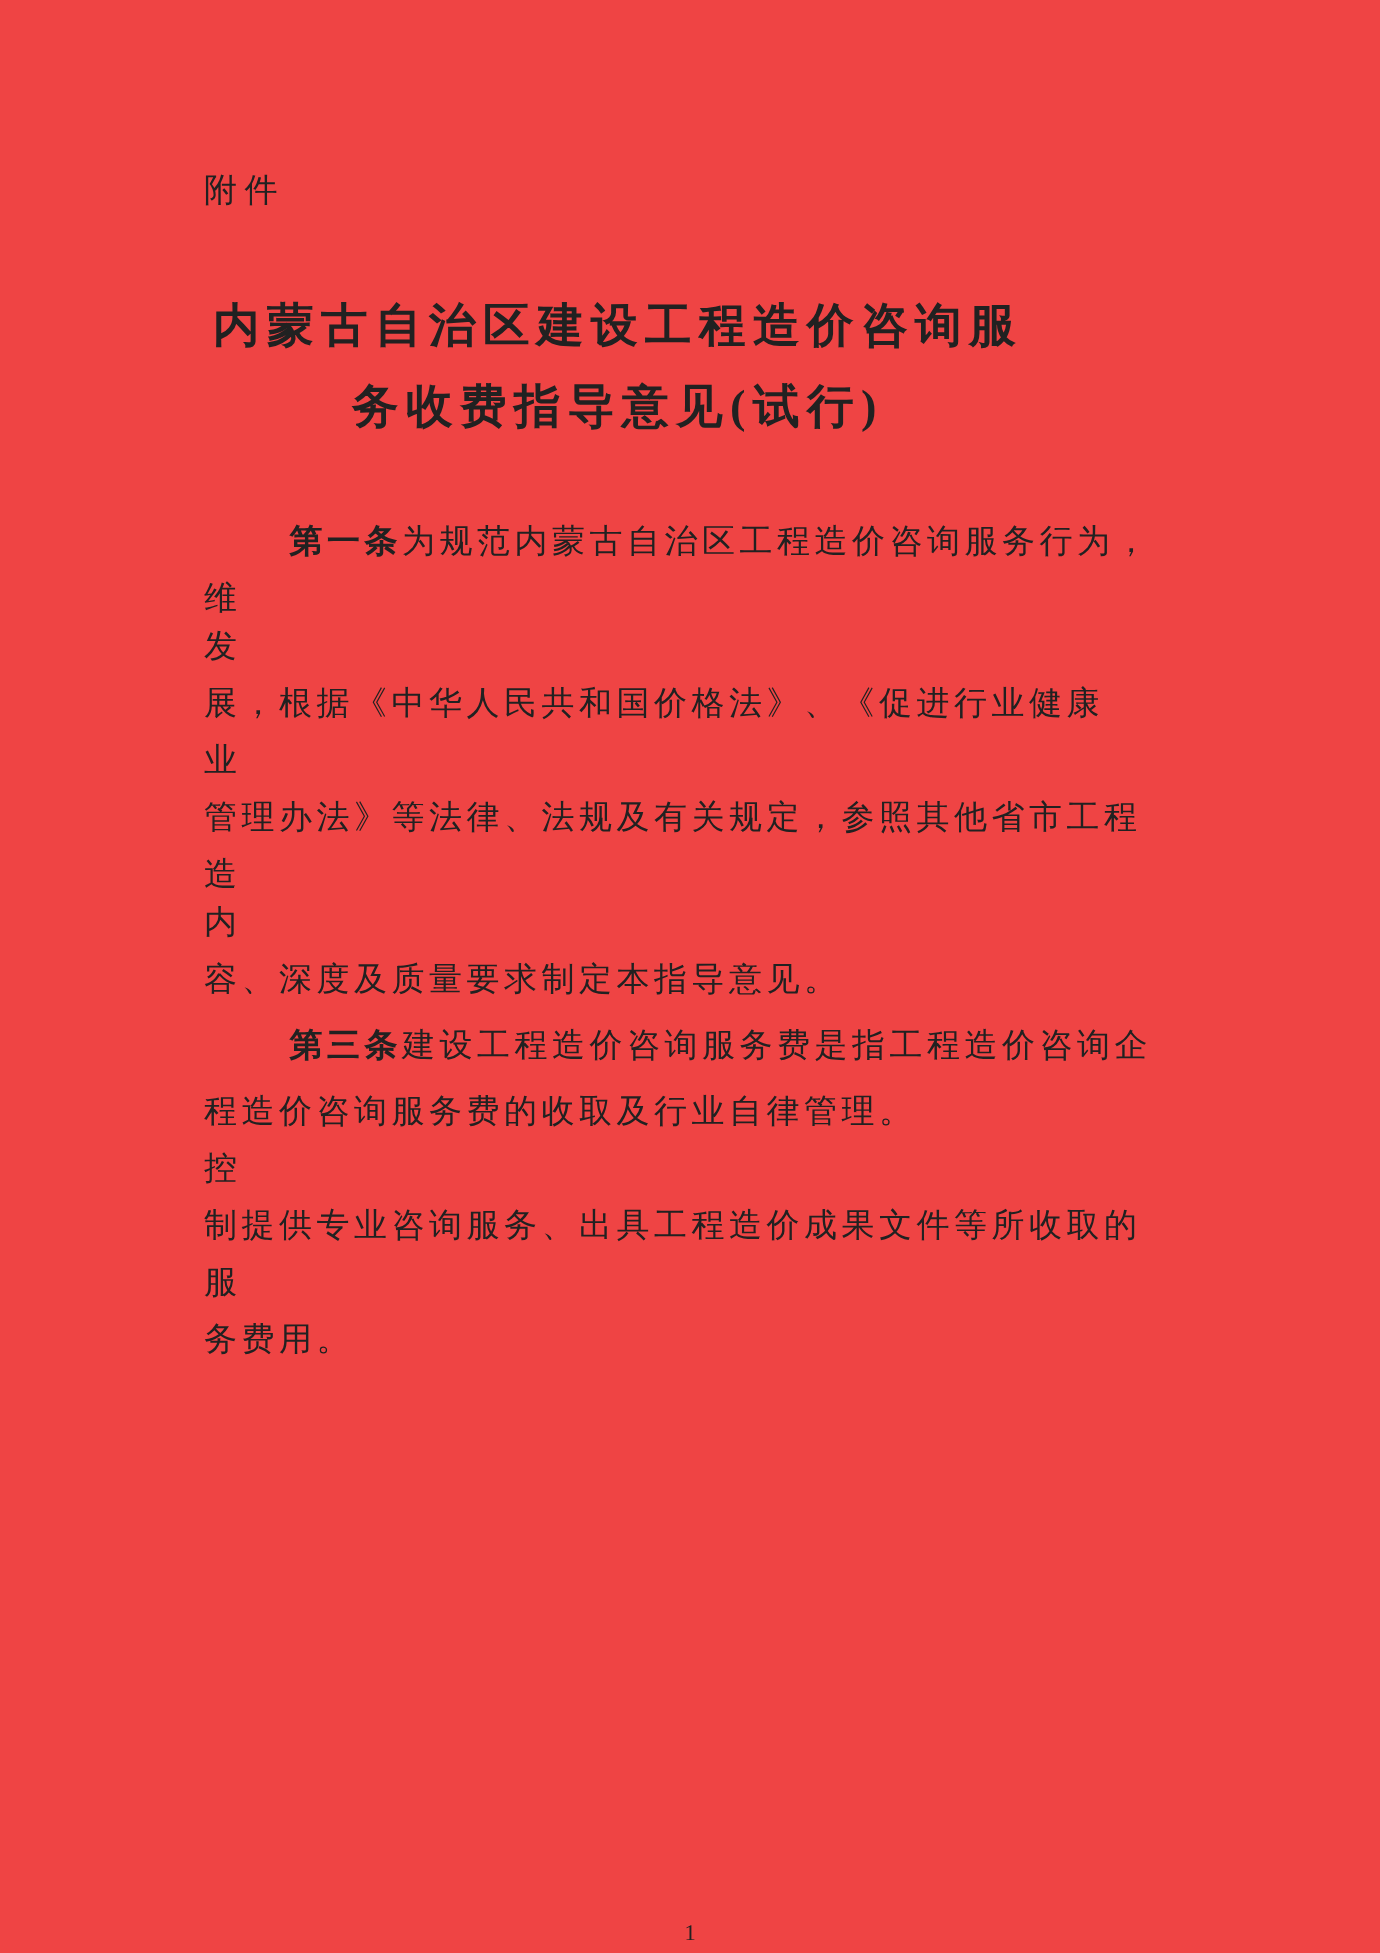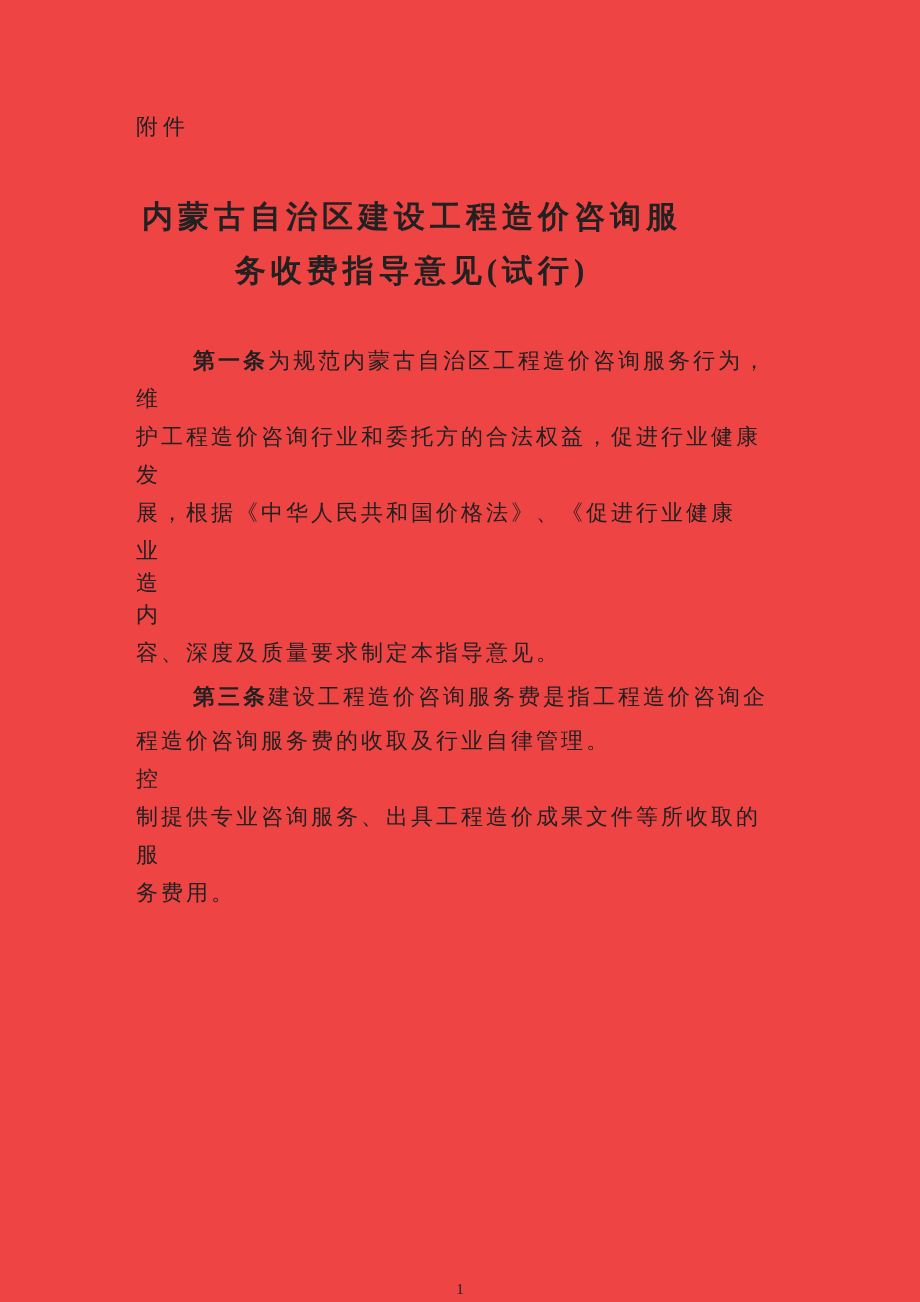--- a/index.html
+++ b/index.html
@@ -73,24 +73,24 @@
   <div class="attachment">附件</div>
 
   <div class="doc-title">
     <div>内蒙古自治区建设工程造价咨询服</div>
     <div>务收费指导意见(试行)</div>
   </div>
 
   <div class="doc-body">
       <div class="line indent"><span class="bold">第一条</span>为规范内蒙古自治区工程造价咨询服务行为，</div>
       <div class="line hang">维</div>
-      <div class="line">护工程造价咨询行业和委托方的合法权益，促进行业健康</div>
       <div class="line hang">发</div>
       <div class="line">展，根据《中华人民共和国价格法》、《促进行业健康</div>
       <div class="line hang">业</div>
+      <div class="line">管理办法》等法律、法规及有关规定，参照其他省市工程</div>
       <div class="line hang">造</div>
       <div class="line hang">内</div>
       <div class="line">容、深度及质量要求制定本指导意见。</div>
       <div class="line indent"><span class="bold">第三条</span>建设工程造价咨询服务费是指工程造价咨询企</div>
       <div class="line">程造价咨询服务费的收取及行业自律管理。</div>
       <div class="line hang">控</div>
       <div class="line">制提供专业咨询服务、出具工程造价成果文件等所收取的</div>
       <div class="line hang">服</div>
       <div class="line">务费用。</div>
     </div>

